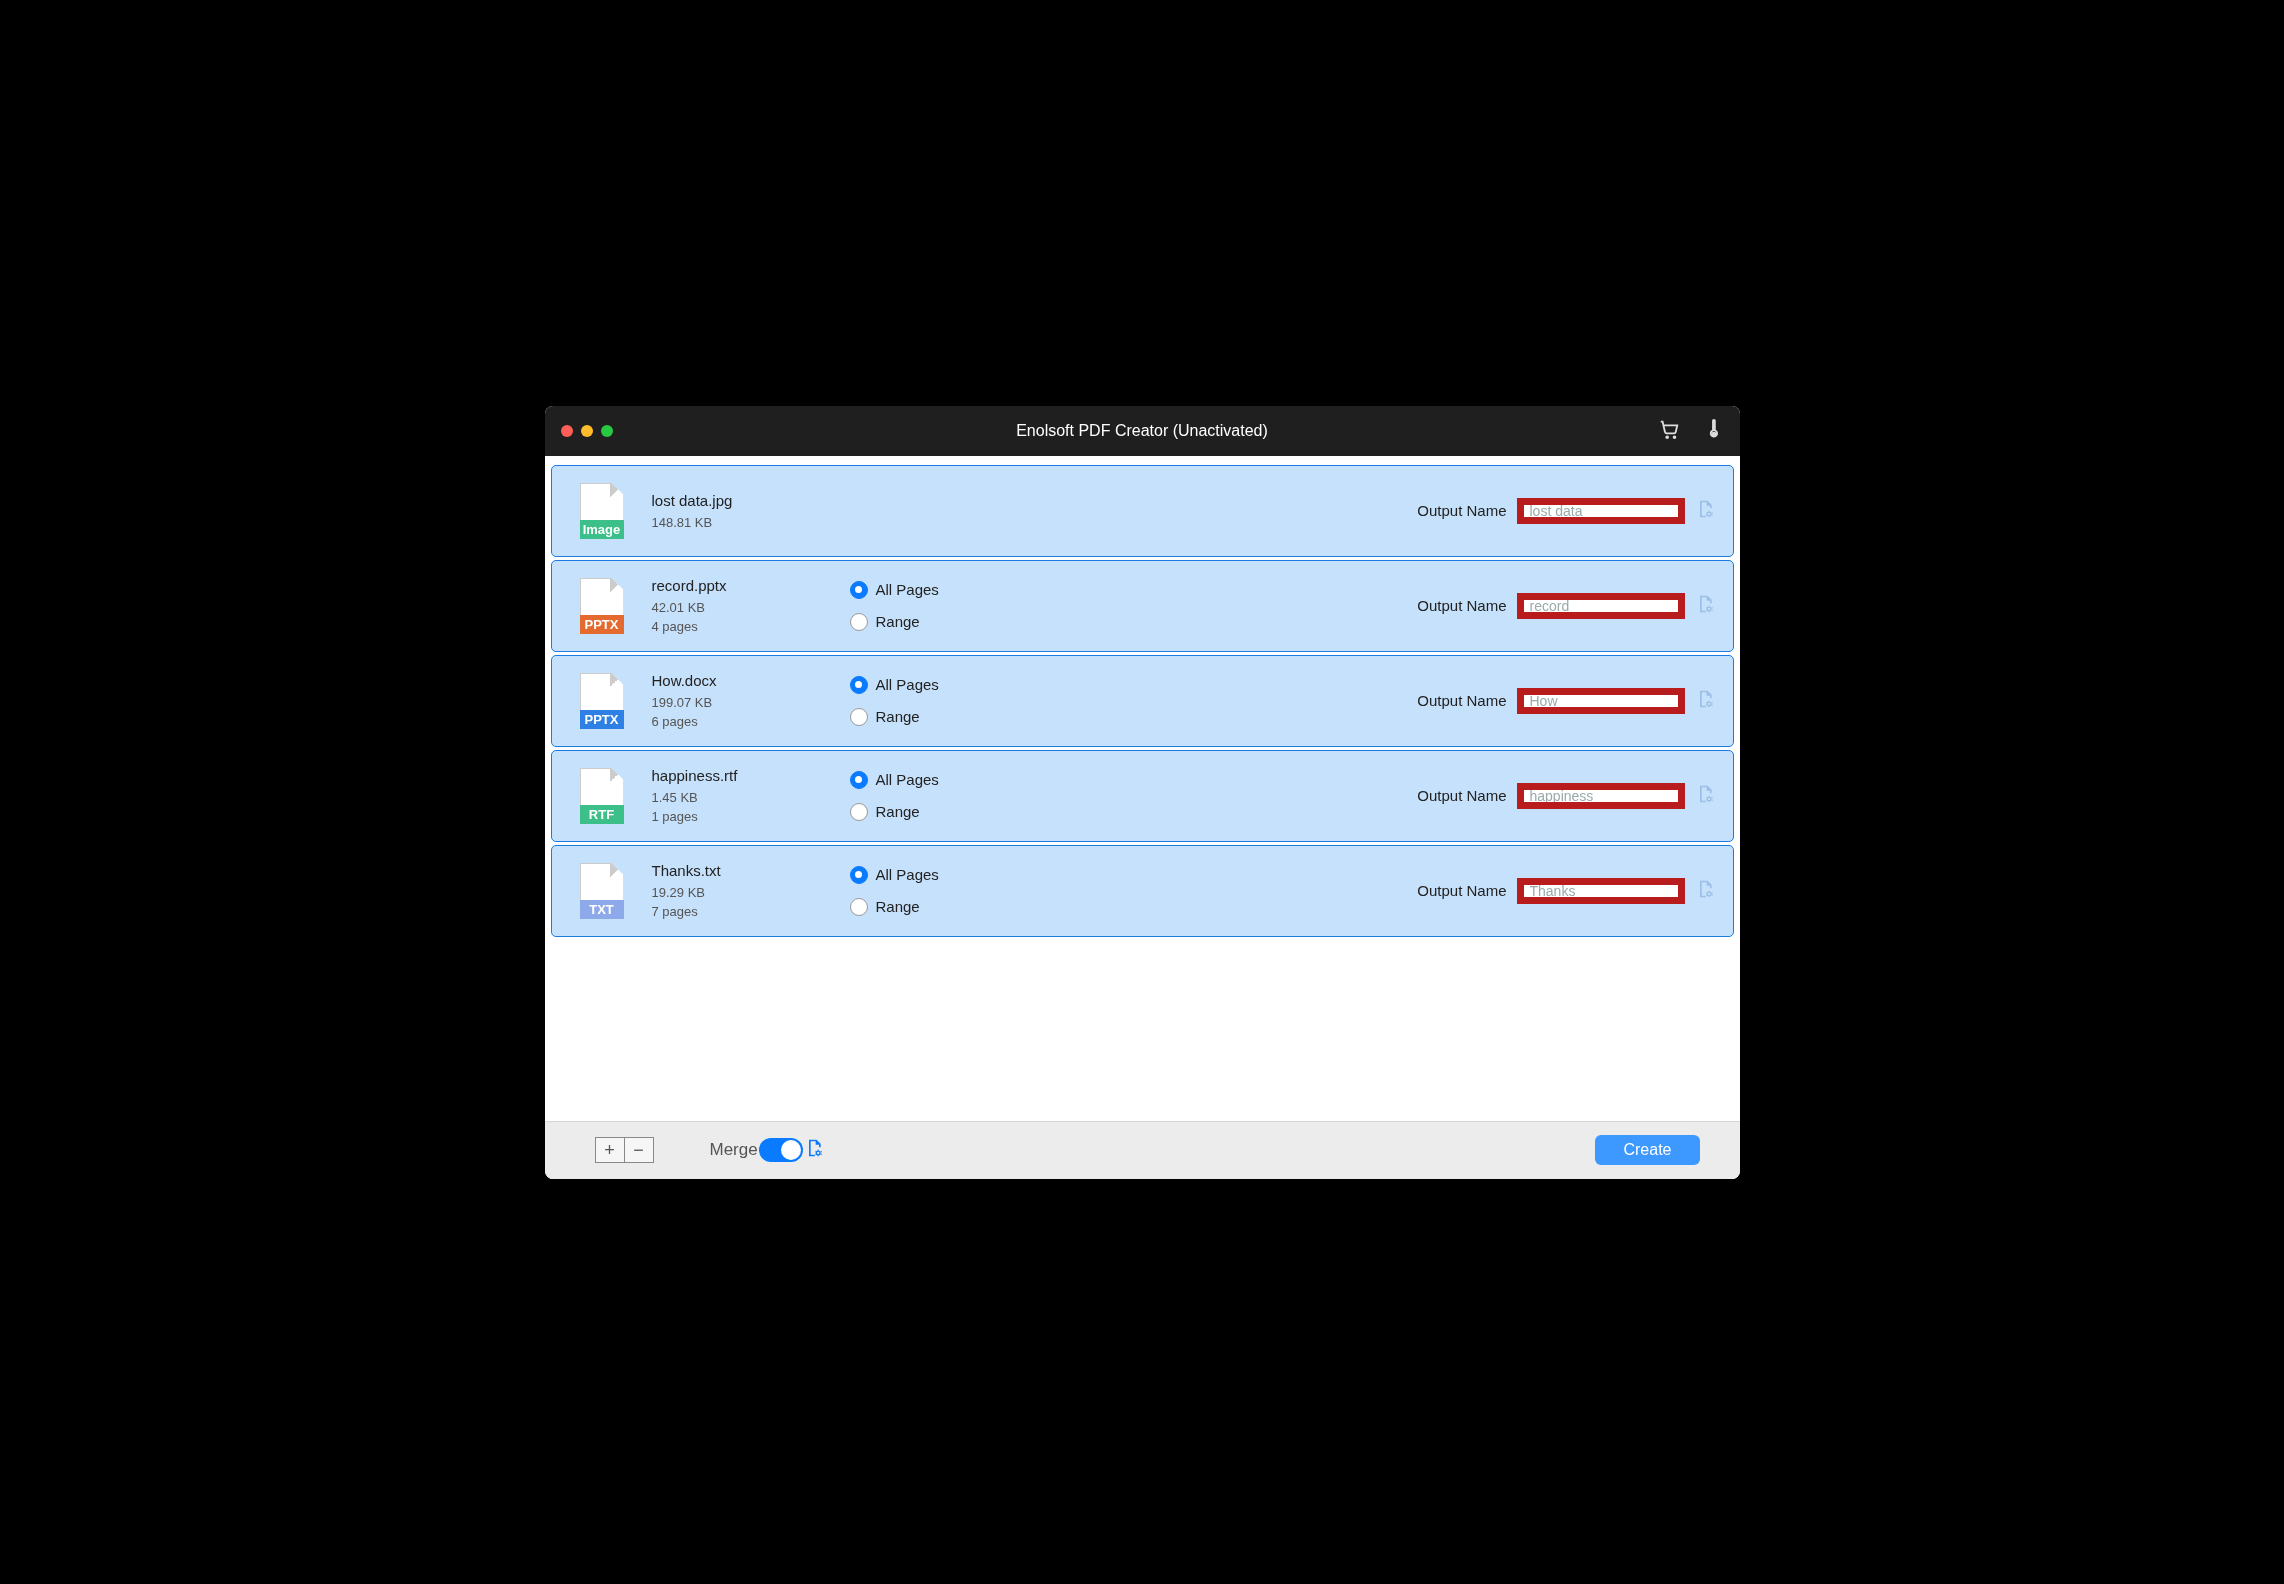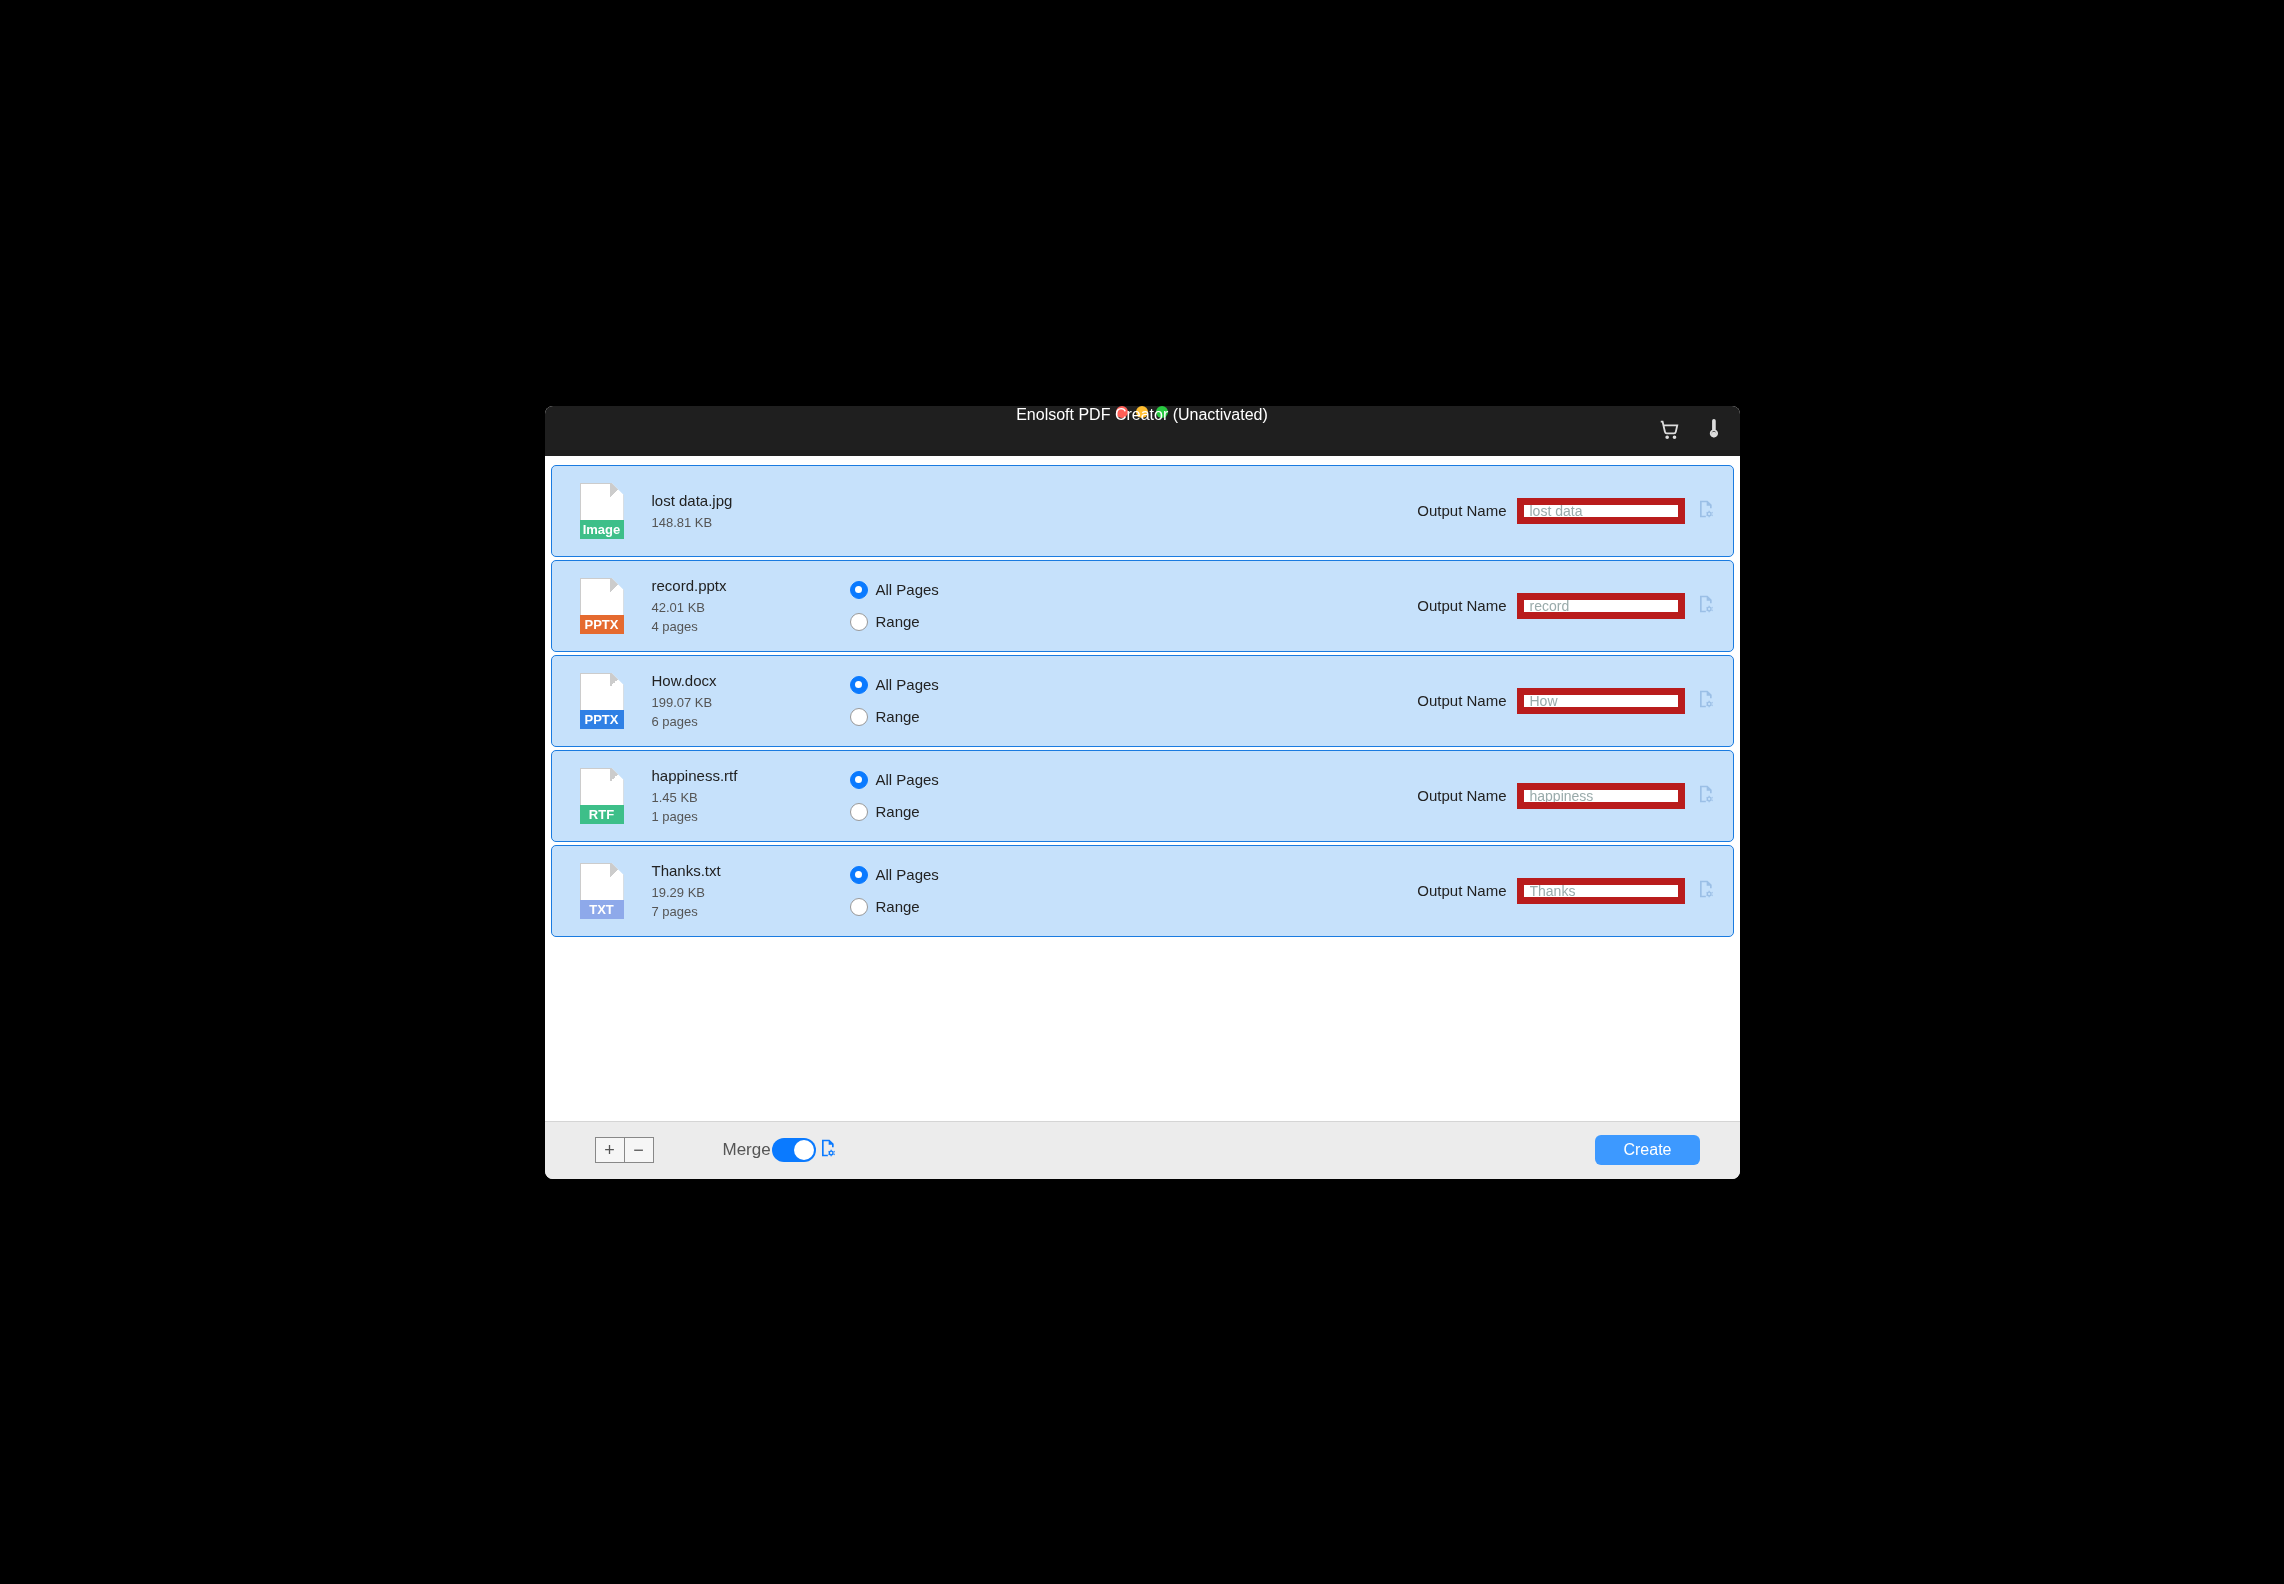--- a/index.html
+++ b/index.html
@@ -18,21 +18,20 @@
       overflow: hidden;
       box-shadow: 0 10px 40px rgba(0,0,0,0.5);
     }
     .titlebar {
       background: #1f1f1f;
       height: 50px;
       display: flex;
       align-items: center;
       padding: 0 16px;
       position: relative;
-      flex-direction: column;
     }
     .traffic-lights { display: flex; gap: 8px; }
     .tl-dot { width: 12px; height: 12px; border-radius: 50%; }
     .tl-close { background: #ff5f57; }
     .tl-min   { background: #ffbd2e; }
     .tl-max   { background: #28c840; }
     .title {
       position: absolute;
       left: 50%;
       transform: translateX(-50%);
@@ -139,21 +138,21 @@
     }
     .sq-btn-group{display:flex;}
     .sq-btn {
       width:30px; height:26px;
       border:1px solid #888;
       background:#f6f6f6;
       display:flex;align-items:center;justify-content:center;
       font-size:18px; color:#555; cursor:pointer;
     }
     .sq-btn + .sq-btn { margin-left:-1px;}
-    .merge-group{display:flex;align-items:center;gap:1px;margin-left:45px;}
+    .merge-group{display:flex;align-items:center;gap:1px;margin-left:32px;}
     .merge-label{font-size:17px;color:#555;}
     .toggle {
       width:44px;height:24px;border-radius:12px;background:#0a7aff;position:relative;cursor:pointer;
     }
     .toggle::after{content:'';position:absolute;right:2px;top:2px;width:20px;height:20px;border-radius:50%;background:#fff;}
     .merge-settings{color:#0a7aff;}
     .merge-settings svg{width:20px;height:20px;}
     .create-btn{
       margin-left:auto;
       background:#3d99ff;

